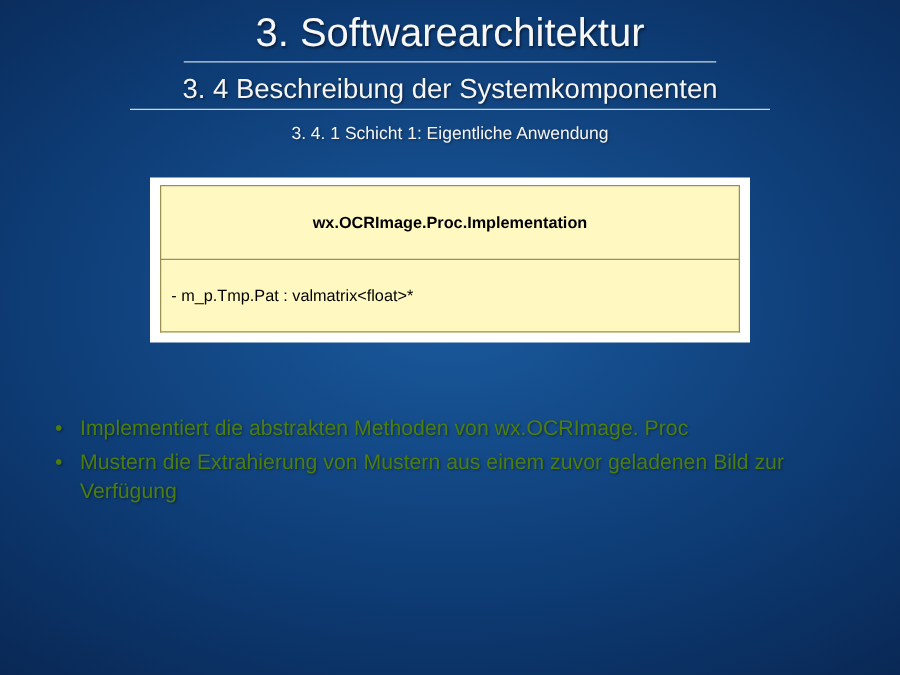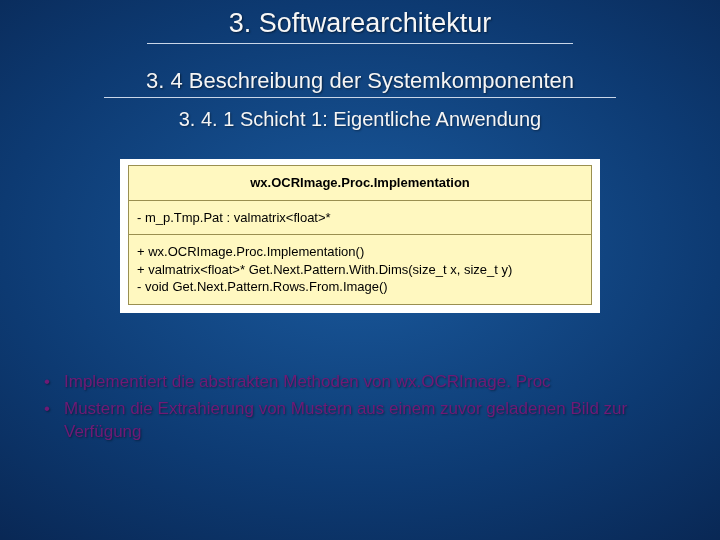--- a/index.html
+++ b/index.html
@@ -5,49 +5,49 @@
   * { margin: 0; padding: 0; box-sizing: border-box; }
   html, body { width: 720px; height: 540px; overflow: hidden; }
   body {
     background: radial-gradient(ellipse 900px 600px at 50% 45%, #1a5a9e 0%, #0d3a72 40%, #071f47 75%, #04122e 100%);
     font-family: Verdana, Geneva, sans-serif;
     color: #fff;
   }
   .slide { width: 100%; height: 100%; padding: 0 26px; position: relative; }
   .title {
     text-align: center;
-    font-size: 27px;
+    font-size: 32px;
     font-weight: 400;
     color: #f7f7f7;
     padding-top: 8px;
     text-shadow: 1px 1px 2px rgba(0,0,0,0.5);
   }
   .title-underline {
     width: 426px;
     height: 1px;
     background: #c9d6e8;
     margin: 4px auto 0 auto;
   }
   .subtitle {
     text-align: center;
     font-size: 22px;
     font-weight: 400;
     color: #f5f5f5;
-    margin-top: 24px;
+    margin-top: 8px;
     text-shadow: 1px 1px 2px rgba(0,0,0,0.5);
   }
   .subtitle-underline {
     width: 512px;
     height: 1px;
     background: #c9d6e8;
     margin: 3px auto 0 auto;
   }
   .subsection {
     text-align: center;
-    font-size: 20px;
+    font-size: 14px;
     font-weight: 400;
     color: #f5f5f5;
     margin-top: 10px;
     text-shadow: 1px 1px 2px rgba(0,0,0,0.4);
   }
   .classbox-wrap {
     display: flex;
     justify-content: center;
     margin-top: 28px;
   }
@@ -58,41 +58,41 @@
     font-family: Arial, Helvetica, sans-serif;
     padding: 6px 8px 8px 8px;
   }
   .classbox table {
     border-collapse: collapse;
     width: 100%;
   }
   .classbox td {
     border: 1px solid #9a8f50;
     background: #fff8c0;
-    padding: 8px 8px;
+    padding: 20px 8px;
     font-size: 13px;
     line-height: 1.35;
     vertical-align: top;
   }
   .classbox td.head {
     text-align: center;
     font-weight: 700;
   }
   .bullets {
     margin-top: 58px;
     padding: 0 8px 0 14px;
   }
   .bullets li {
     list-style: none;
     position: relative;
     padding-left: 24px;
     font-size: 17px;
     line-height: 1.35;
     margin-bottom: 4px;
-    color: #701a75;
+    color: #4d7c0f;
     text-shadow: 1px 1px 2px rgba(0,0,0,0.4);
   }
   .bullets li::before {
     content: "•";
     position: absolute;
     left: 4px;
     top: 0;
     font-size: 17px;
   }
 </style>
@@ -112,25 +112,20 @@
   <div class="classbox-wrap">
     <div class="classbox">
       <table>
         <tbody>
             <tr>
               <td class="head">wx.OCRImage.Proc.Implementation</td>
             </tr>
         <tr>
               <td>- m_p.Tmp.Pat : valmatrix&lt;float&gt;*</td>
             </tr>
-        <tr>
-              <td style="white-space:pre-line">+ wx.OCRImage.Proc.Implementation()
-+ valmatrix&lt;float&gt;* Get.Next.Pattern.With.Dims(size_t x, size_t y)
-- void Get.Next.Pattern.Rows.From.Image()</td>
-            </tr>
       </tbody>
         </table>
     </div>
   </div>
 
   <ul class="bullets">
     <li>Implementiert die abstrakten Methoden von wx.OCRImage. Proc</li>
     <li>Mustern die Extrahierung von Mustern aus einem zuvor geladenen Bild zur Verfügung</li>
   </ul>
 

